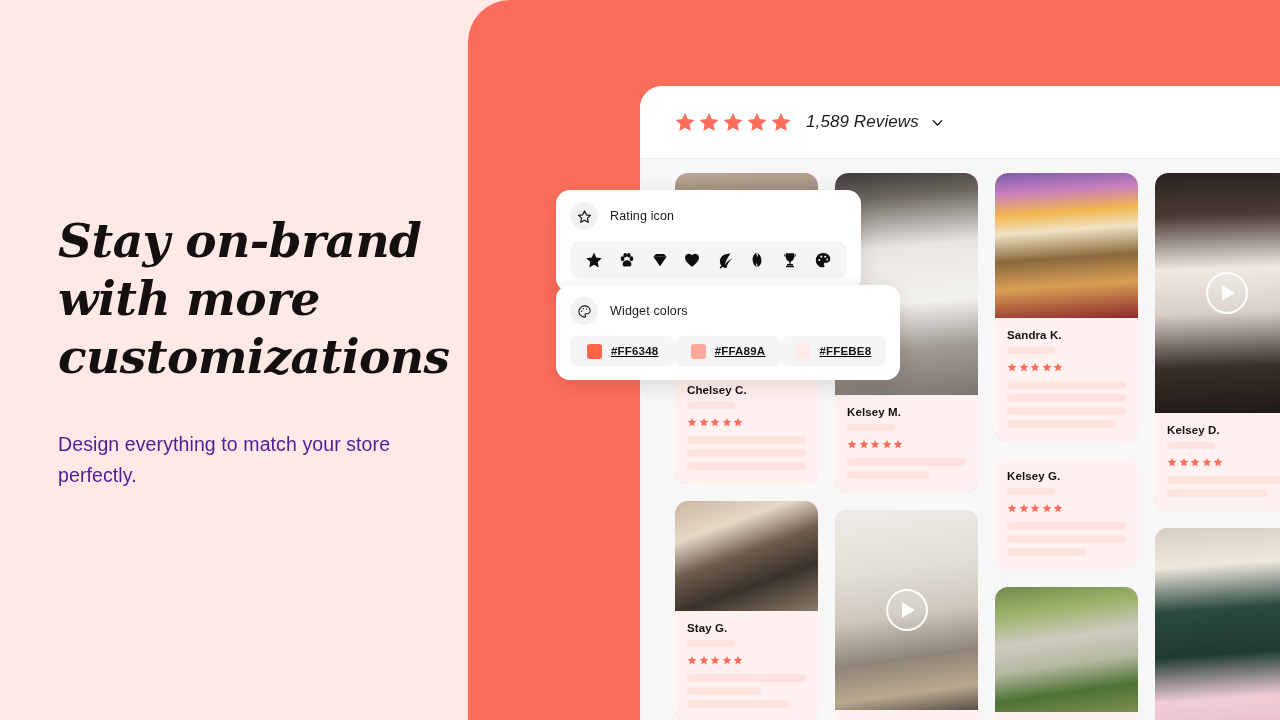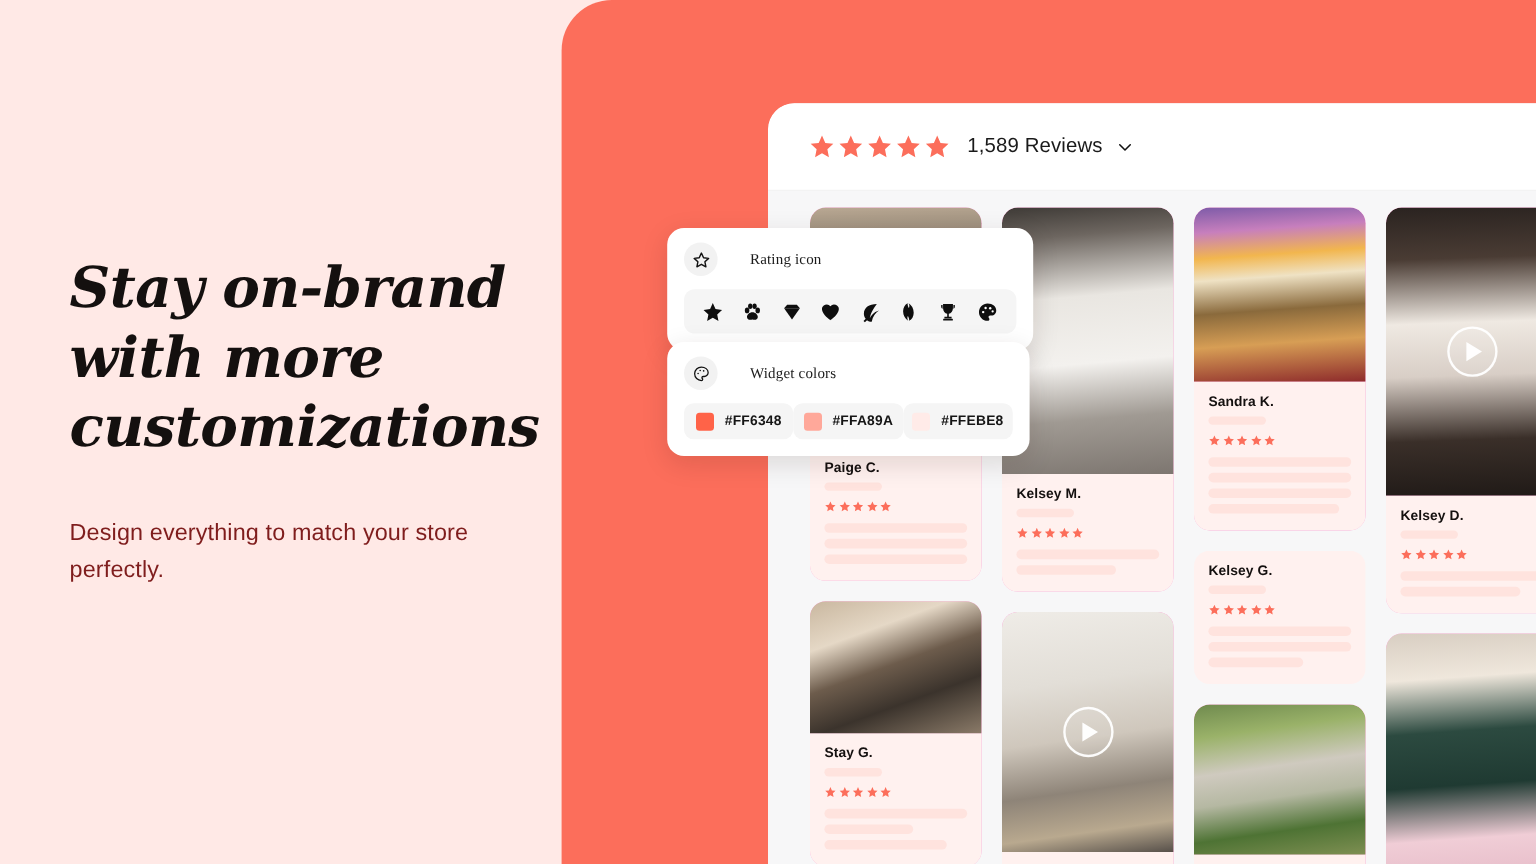--- a/index.html
+++ b/index.html
@@ -19,21 +19,21 @@
     font-weight: 700;
     font-size: 47px;
     line-height: 58px;
     letter-spacing: -0.5px;
     color: #14100F;
   }
   .subcopy {
     margin-top: 43px;
     font-size: 19.5px;
     line-height: 31px;
-    color: #7f1d1d;
+    color: #4c1d95;
     letter-spacing: 0.1px;
     max-width: 360px;
   }
 
   
   .coral-panel {
     position: absolute; left: 468px; top: 0; width: 812px; height: 720px;
     background: #FC6E5B;
     border-top-left-radius: 42px;
   }
@@ -48,21 +48,21 @@
   .widget-header {
     height: 73px;
     background: #FFFFFF;
     border-top-left-radius: 22px;
     display: flex; align-items: center;
     padding-left: 34px;
     border-bottom: 1px solid #EFEFEF;
   }
   .hdr-stars { display: flex; gap: 2px; margin-right: 14px; }
   .hdr-stars svg { width: 22px; height: 22px; fill: #FC6E5B; display: block; }
-  .hdr-count { font-size: 17px; font-weight: 500; color: #1A1A1A; letter-spacing: 0.1px; }
+  .hdr-count { font-size: 17px; font-weight: 500; color: #1A1A1A; letter-spacing: 0.1px; font-style: italic; }
   .chevron { margin-left: 11px; display: flex; align-items: center; }
   .chevron svg { width: 15px; height: 15px; stroke: #111; fill: none; stroke-width: 2.1; }
 
   
   .masonry {
     position: absolute; left: 35px; top: 87px;
     width: 665px;
     display: flex; gap: 17px;
     align-items: flex-start;
   }
@@ -97,43 +97,43 @@
 
   
   .fpanel {
     position: absolute;
     background: #FFFFFF;
     border-radius: 14px;
     box-shadow: 0 6px 22px rgba(40,15,10,0.13);
     padding: 12px 14px 14px 14px;
   }
   #panel-rating { left: 556px; top: 190px; width: 305px; }
-  #panel-colors { left: 556px; top: 285px; width: 302px; text-align: center; }
-
-  .fp-head { display: flex; align-items: center; gap: 27px; font-family: Liberation Serif, serif; }
+  #panel-colors { left: 556px; top: 285px; width: 344px; text-align: center; }
+
+  .fp-head { display: flex; align-items: center; gap: 12px; }
   .fp-badge {
     width: 28px; height: 28px; border-radius: 50%;
     background: #F2F2F2;
     display: flex; align-items: center; justify-content: center;
   }
   .fp-badge svg { width: 15px; height: 15px; }
   .fp-title { font-size: 12.5px; color: #1A1A1A; letter-spacing: 0.15px; }
 
   .icon-row {
     margin-top: 11px;
     background: #F5F5F5;
     border-radius: 9px;
     height: 37px;
     display: flex; align-items: center; justify-content: space-around;
     padding: 0 8px;
   }
   .icon-row .ic { display: flex; align-items: center; justify-content: center; cursor: pointer; }
   .icon-row .ic svg { width: 18px; height: 18px; fill: #0E0E0E; display: block; }
 
-  .swatch-row { margin-top: 11px; display: flex; gap: 0; }
+  .swatch-row { margin-top: 11px; display: flex; gap: 0; text-decoration: underline; }
   .swatch {
     flex: 1; height: 30px; border-radius: 8px; background: #F5F5F5;
     display: flex; align-items: center; justify-content: center; gap: 9px;
   }
   .sw-chip { width: 15px; height: 15px; border-radius: 3px; }
   .sw-label { font-size: 11.5px; font-weight: 700; color: #151515; letter-spacing: 0.2px; }
 </style>
 </head>
 <body>
 
@@ -180,21 +180,21 @@
         <svg viewBox="0 0 24 24">
             <polyline points="5,9 12,16 19,9" stroke-linecap="round" stroke-linejoin="round"></polyline>
           </svg>
       </div>
     </div>
     <div class="masonry" id="masonry">
         <div class="col">
           <div class="rcard">
             <div class="rmedia attached" style="height:200px;background:linear-gradient(178deg,#b9a893 0%,#8f8272 16%,#45c8e0 30%,#6fd8e8 52%,#3a3128 72%,#2c241d 100%);background-size:cover;"></div>
             <div class="rbody">
-              <div class="rname">Paige C.</div>
+              <div class="rname">Chelsey C.</div>
               <div class="rsub"></div>
               <div class="rstars">
                 <span>
                   <svg viewBox="0 0 24 24">
                     <polygon points="12,2.1 15,8.8 22.3,9.7 16.9,14.7 18.3,21.9 12,18.3 5.7,21.9 7.1,14.7 1.7,9.7 9,8.8"></polygon>
                   </svg>
                 </span>
                 <span>
                   <svg viewBox="0 0 24 24">
                     <polygon points="12,2.1 15,8.8 22.3,9.7 16.9,14.7 18.3,21.9 12,18.3 5.7,21.9 7.1,14.7 1.7,9.7 9,8.8"></polygon>

